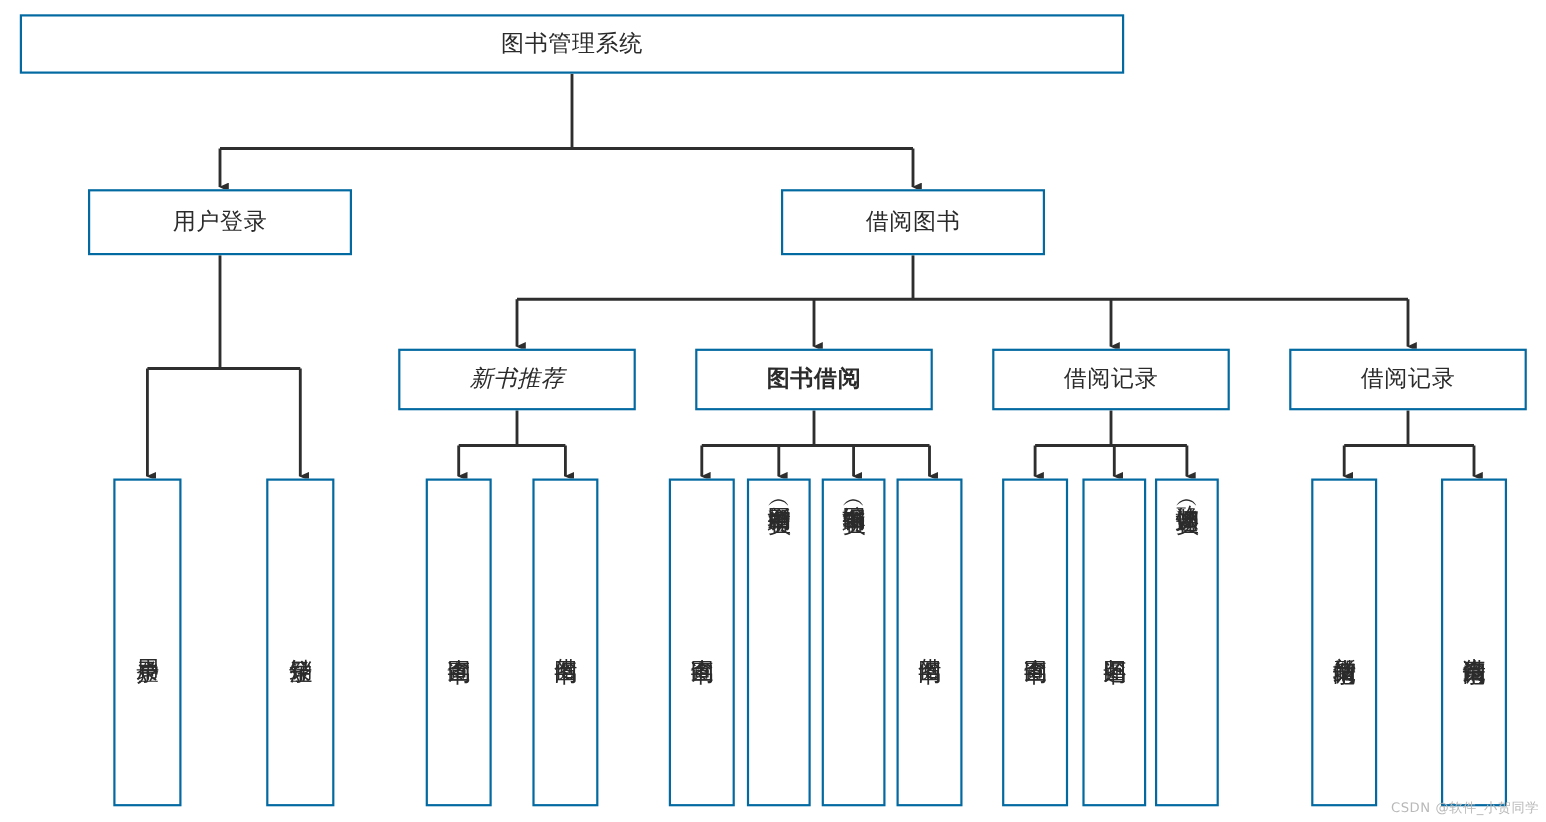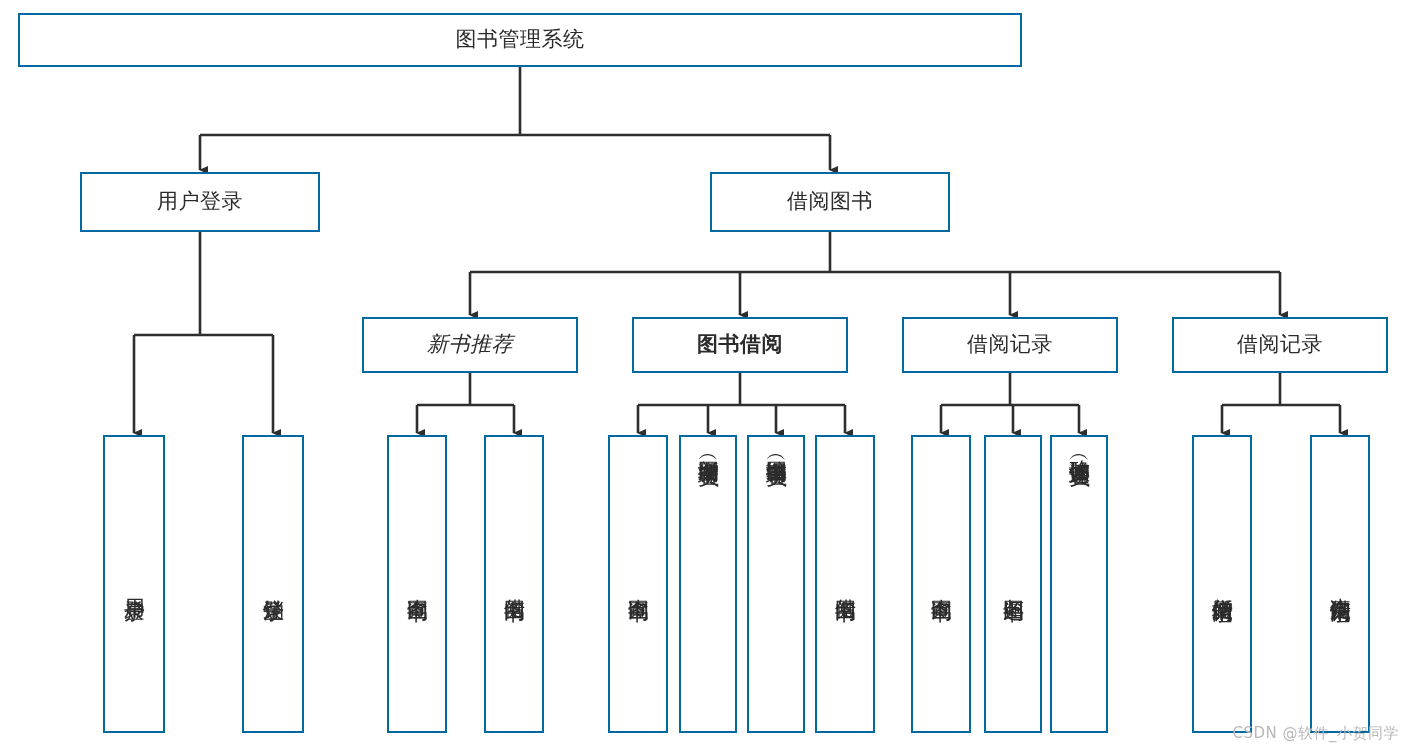--- a/index.html
+++ b/index.html
@@ -59,21 +59,21 @@
     padding-top: 6px;
   }
   .leaf-box.centered {
     align-items: center;
     padding-top: 0;
   }
   #watermark {
     position: absolute;
     right: 6px;
     bottom: 4px;
-    font-size: 15px;
+    font-size: 12px;
     color: #b9b9b9;
     white-space: nowrap;
     pointer-events: none;
     letter-spacing: 0.5px;
   }
 </style>
 </head>
 <body>
 
 <div id="diagram-root">

